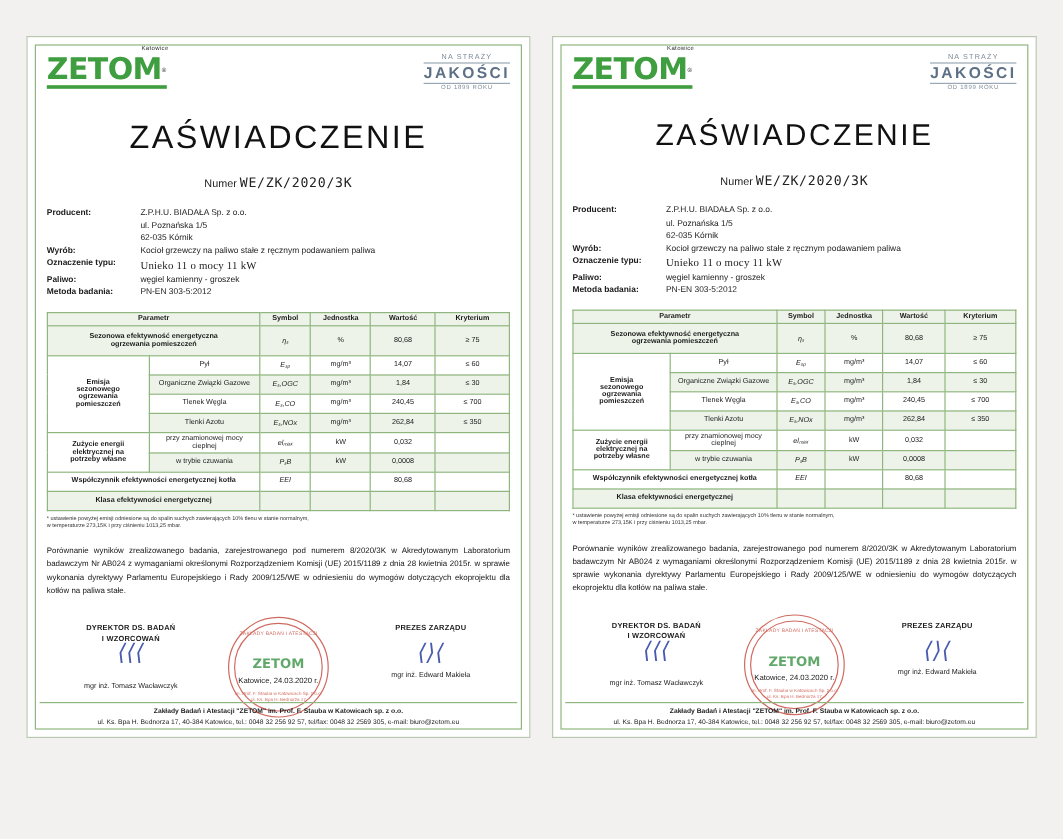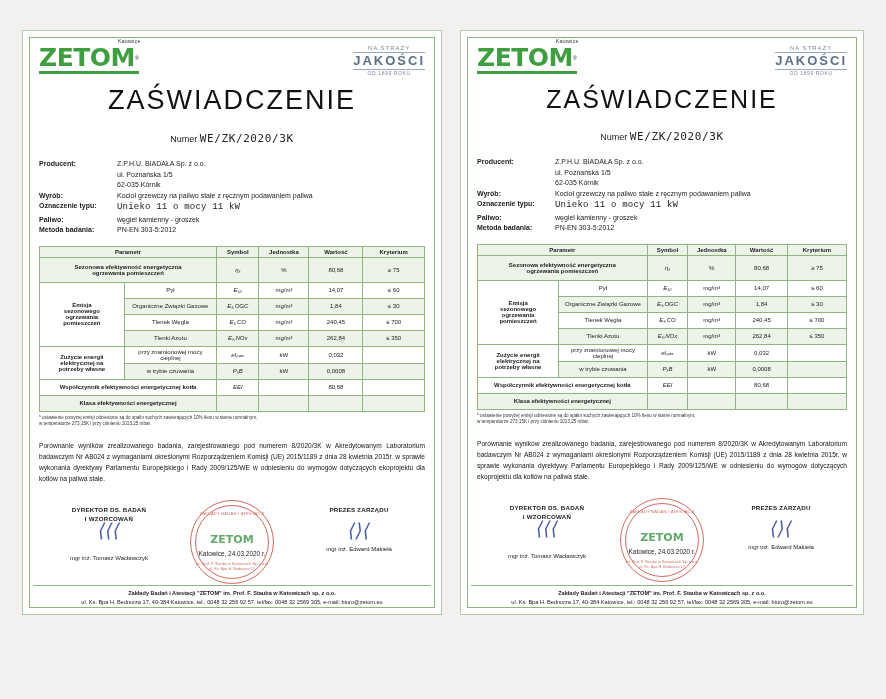--- a/index.html
+++ b/index.html
@@ -111,20 +111,21 @@
   }
   .quality .qline {
     border-top: 1px solid #9aa8b5;
     margin: 1px 0;
   }
   
   .title {
     text-align: center;
     font-size: 27px;
     letter-spacing: 2px;
+    margin-top: 14px;
     font-weight: normal;
     color: #111;
   }
   .cert-right .title { font-size: 25px; }
   .subtitle {
     text-align: center;
     font-size: 9px;
     margin-top: 16px;
     color: #222;
   }
@@ -143,21 +144,21 @@
   .meta-row {
     display: flex;
   }
   .meta-label {
     width: 78px;
     flex: 0 0 78px;
     font-weight: bold;
   }
   .meta-val { flex: 1; }
   .meta-val.mono {
-    font-family: Liberation Mono, monospace;
+    font-family: Liberation Serif, serif;
     font-size: 9px;
     letter-spacing: .2px;
   }
   .meta-val.small {
     font-size: 7px;
   }
   
   table.data {
     width: 100%;
     border-collapse: collapse;

